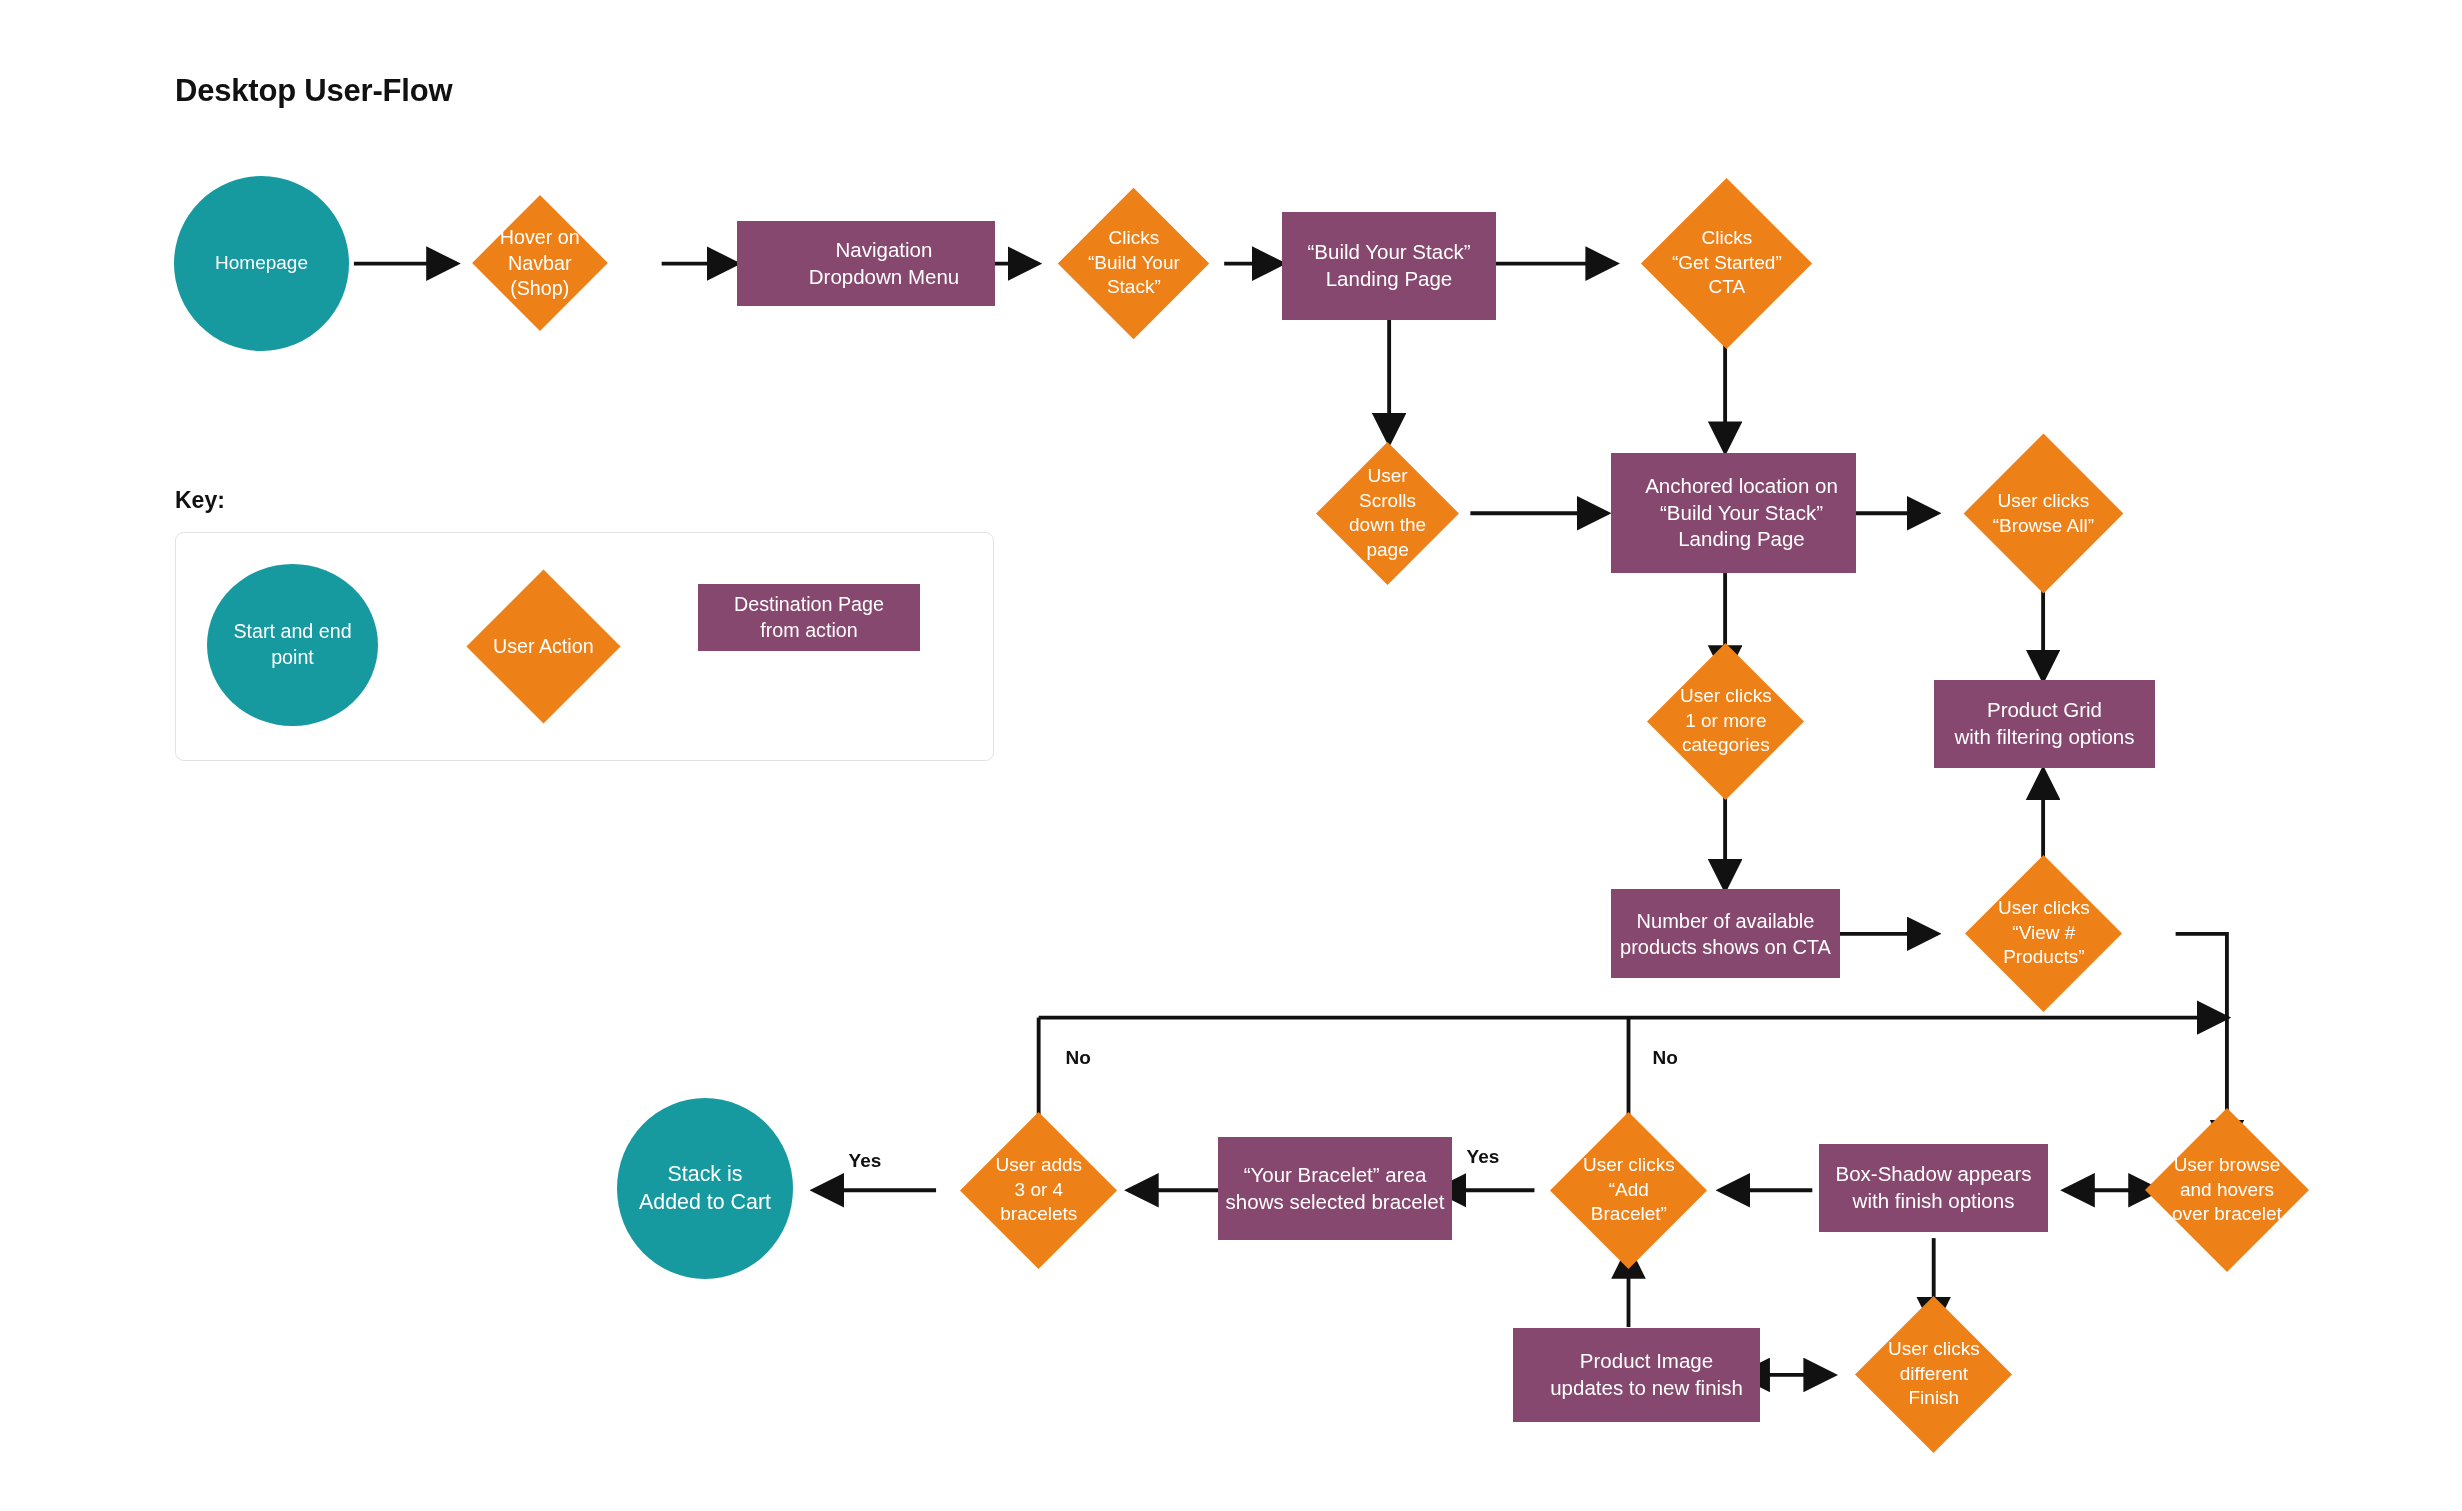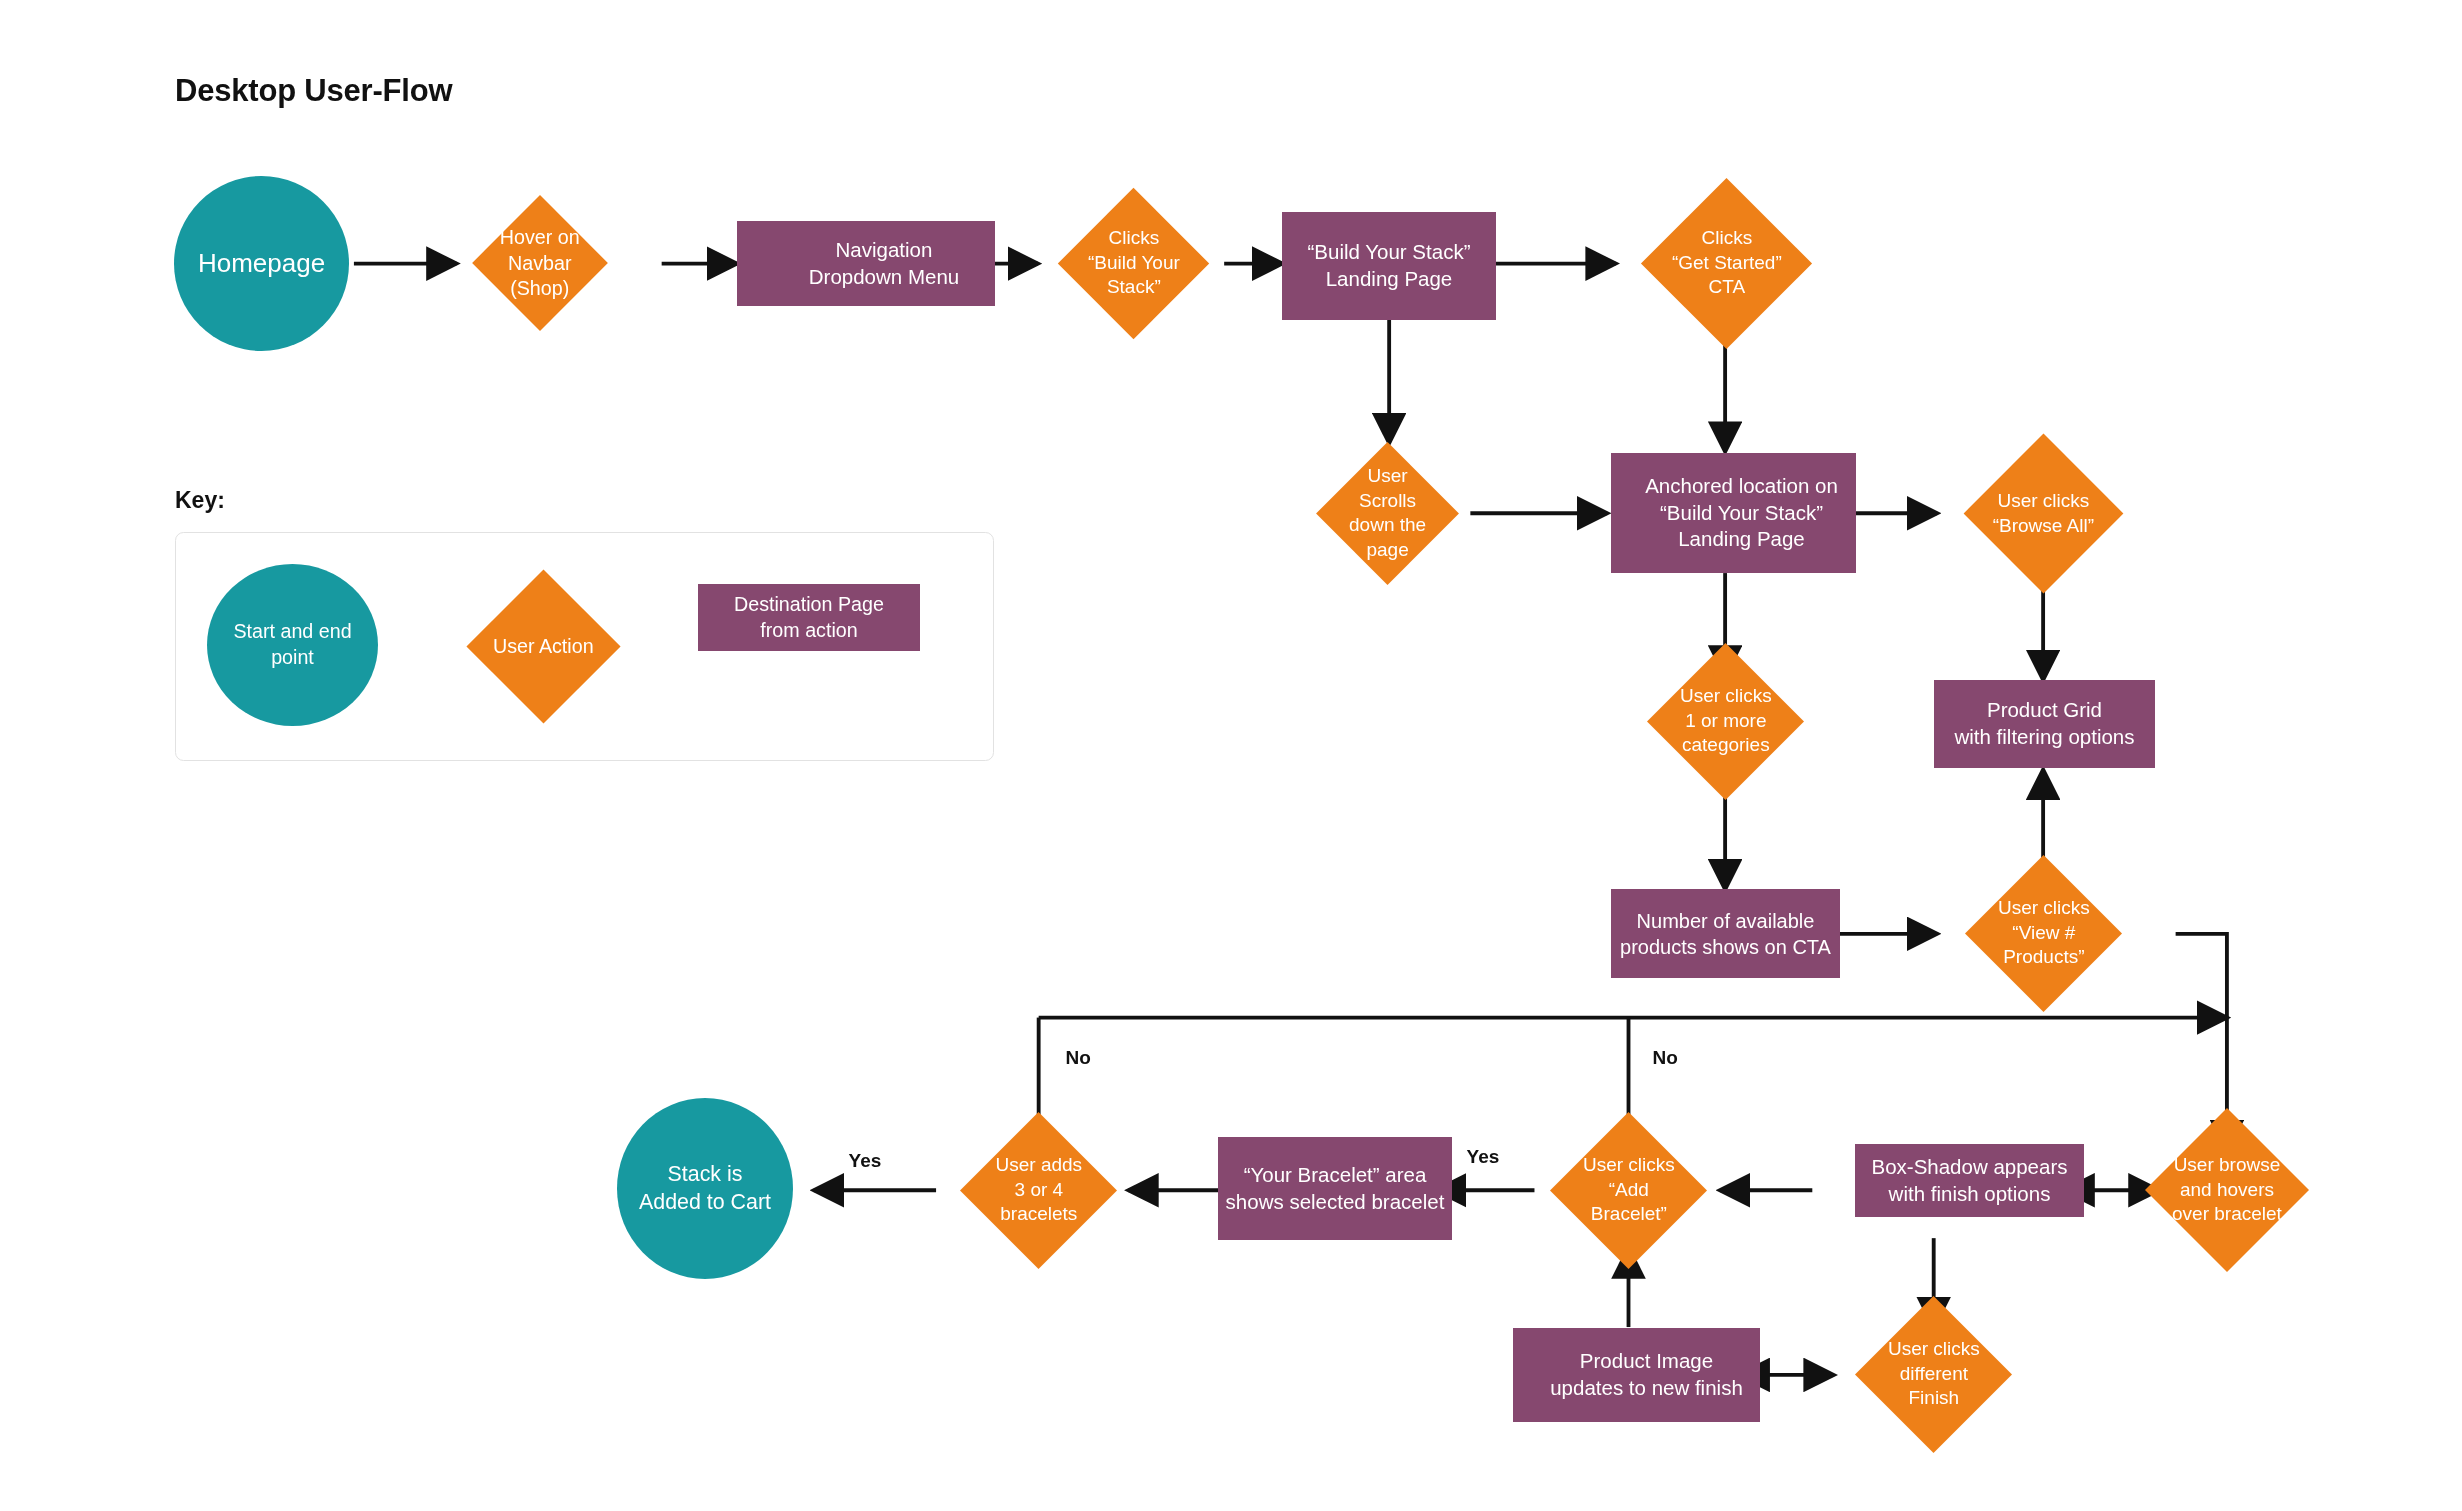--- a/index.html
+++ b/index.html
@@ -108,21 +108,21 @@
       <line x1="1905" y1="1552" x2="1905" y2="1460" marker-end="url(#arrow)"></line>
     </g>
   </svg>
 
   <div class="edge-label" style="left:1063px;top:1047px;">No</div>
   <div class="edge-label" style="left:1650px;top:1047px;">No</div>
   <div class="edge-label" style="left:846px;top:1150px;">Yes</div>
   <div class="edge-label" style="left:1464px;top:1146px;">Yes</div>
 
   <div class="node n-circle" style="left:174px;top:176px;width:175px;height:175px;">
-    <span class="lbl" style="font-size:26px;">Homepage</span>
+    <span class="lbl" style="font-size:19px;">Homepage</span>
   </div>
 
   <div class="node n-diamond" style="left:492px;top:215px;width:96px;height:96px;">
     <span class="lbl" style="font-size:19.7px;width:197px;">Hover on Navbar
 (Shop)</span>
   </div>
 
   <div class="node n-rect" style="left:737px;top:221px;width:222px;height:85px;padding-left:36px;">
     <span class="lbl" style="font-size:20.5px;">Navigation
 Dropdown Menu</span>
@@ -212,21 +212,21 @@
   <div class="node n-rect" style="left:1218px;top:1137px;width:234px;height:103px;">
     <span class="lbl" style="font-size:20.5px;">“Your Bracelet” area
 shows selected bracelet</span>
   </div>
 
   <div class="node n-diamond" style="left:1573px;top:1135px;width:111px;height:111px;">
     <span class="lbl" style="font-size:19px;width:205px;">User clicks
 “Add Bracelet”</span>
   </div>
 
-  <div class="node n-rect" style="left:1819px;top:1144px;width:229px;height:73px;margin-left:36px;">
+  <div class="node n-rect" style="left:1819px;top:1144px;width:229px;height:88px;">
     <span class="lbl" style="font-size:20.5px;">Box-Shadow appears
 with finish options</span>
   </div>
 
   <div class="node n-diamond" style="left:2169px;top:1132px;width:116px;height:116px;">
     <span class="lbl" style="font-size:19px;width:180px;">User browse
 and hovers
 over bracelet</span>
   </div>
 

